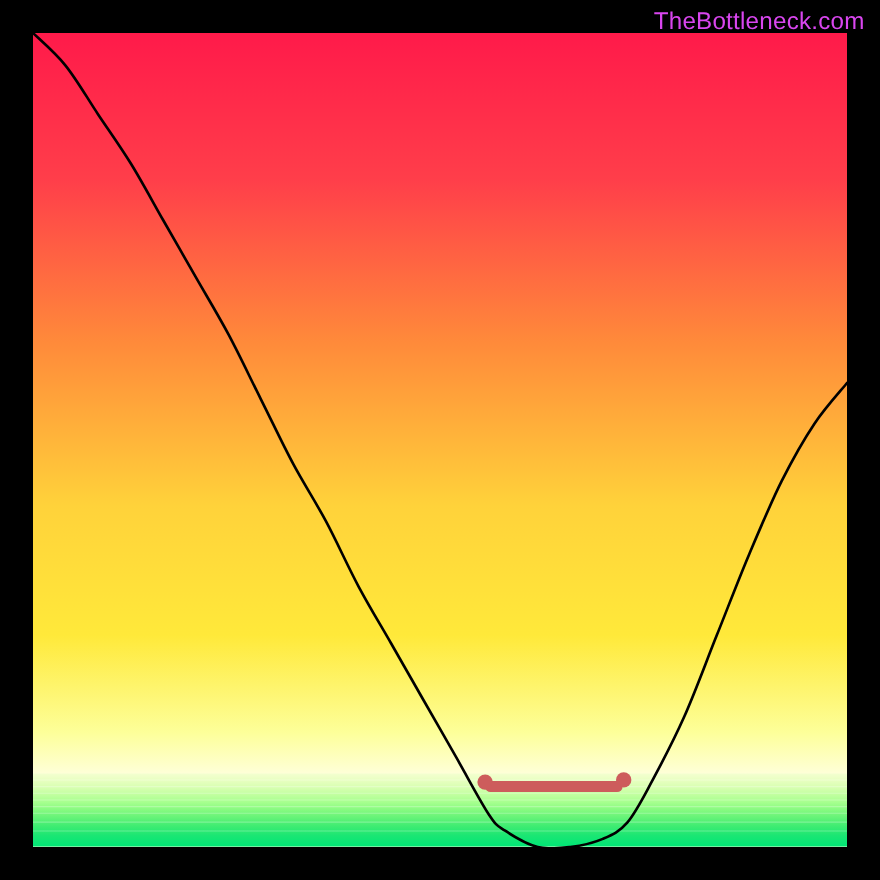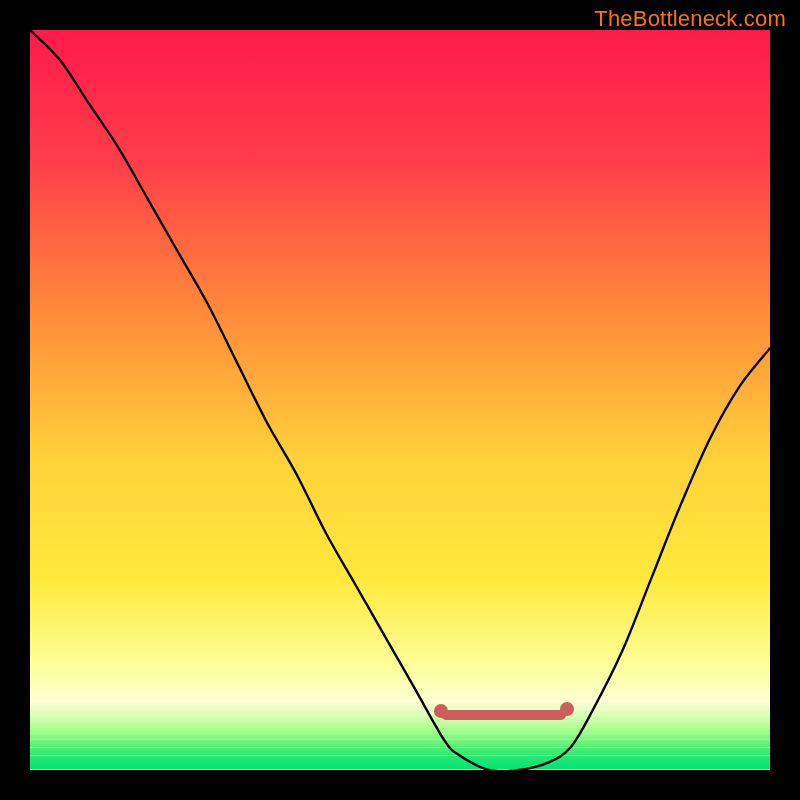--- a/index.html
+++ b/index.html
@@ -10,21 +10,21 @@
     height: 800px;
     background: #000;
   }
   .watermark {
     position: absolute;
     top: 6px;
     right: 14px;
     font-family: Arial, Helvetica, sans-serif;
     font-size: 22px;
     font-weight: 500;
-    color: #f97316;
+    color: #d946ef;
     letter-spacing: 0.2px;
     z-index: 5;
   }
   .plot {
     position: absolute;
     left: 30px;
     top: 30px;
     width: 740px;
     height: 740px;
     overflow: hidden;

